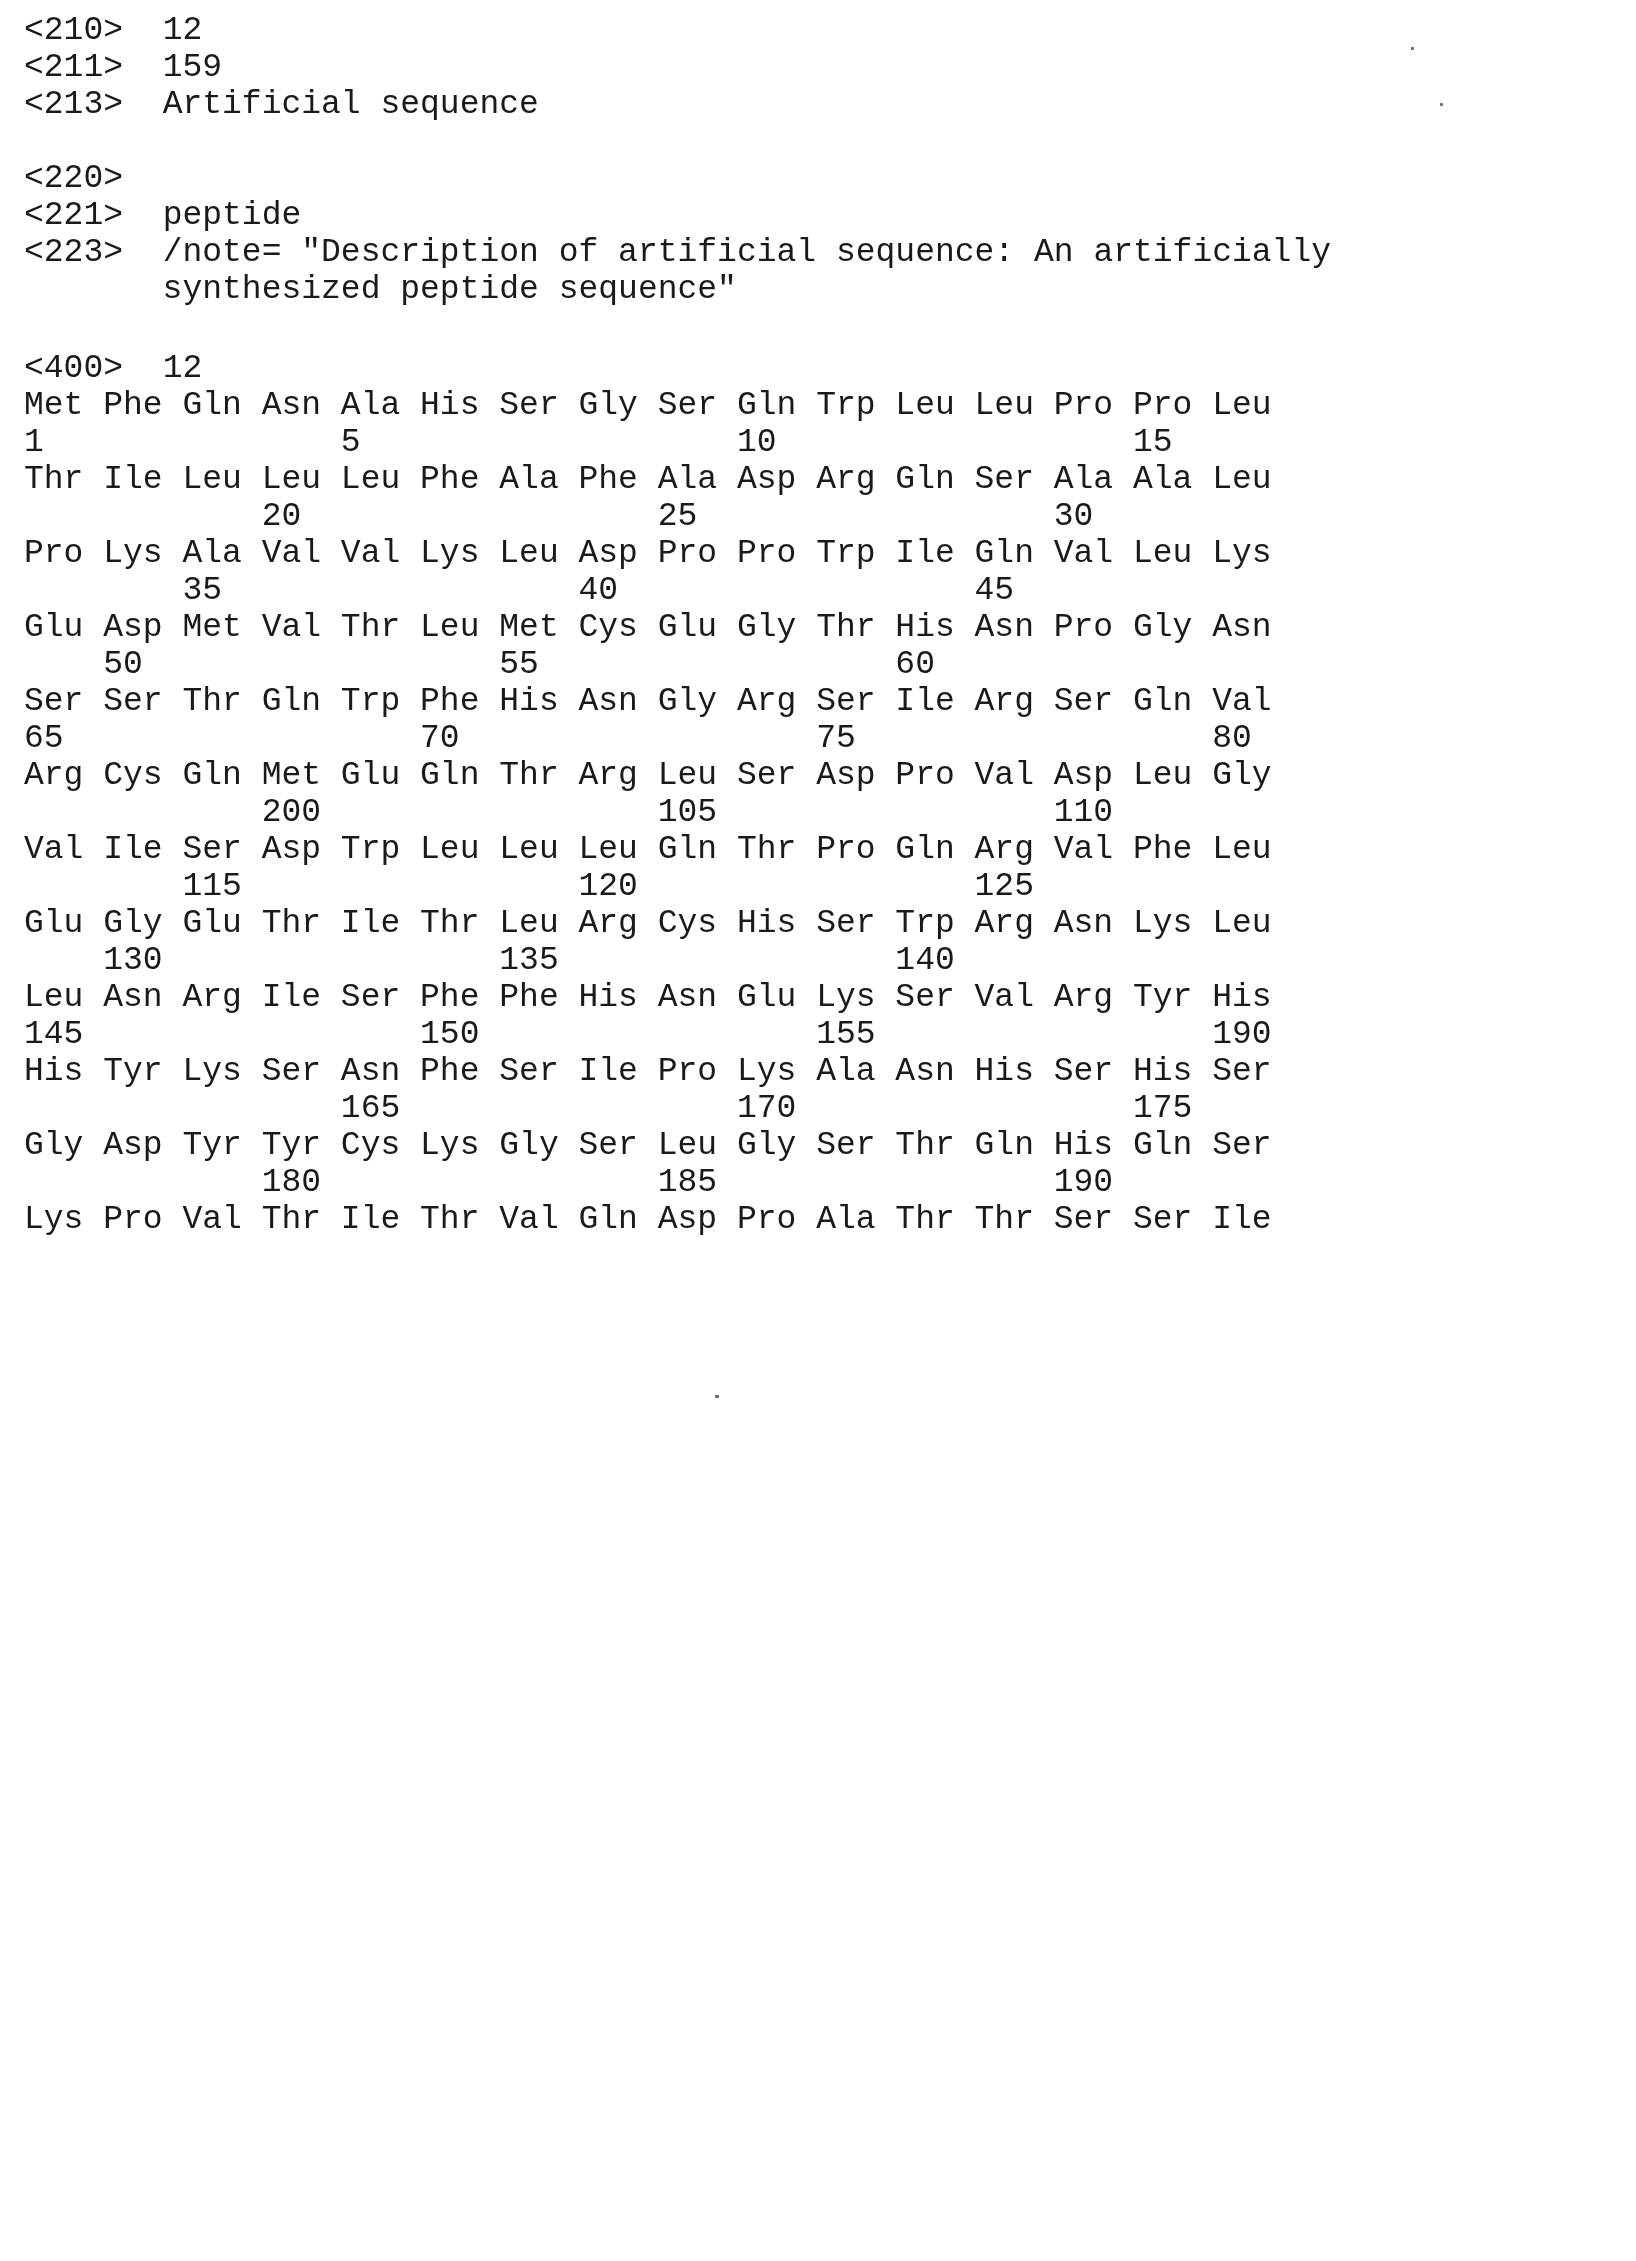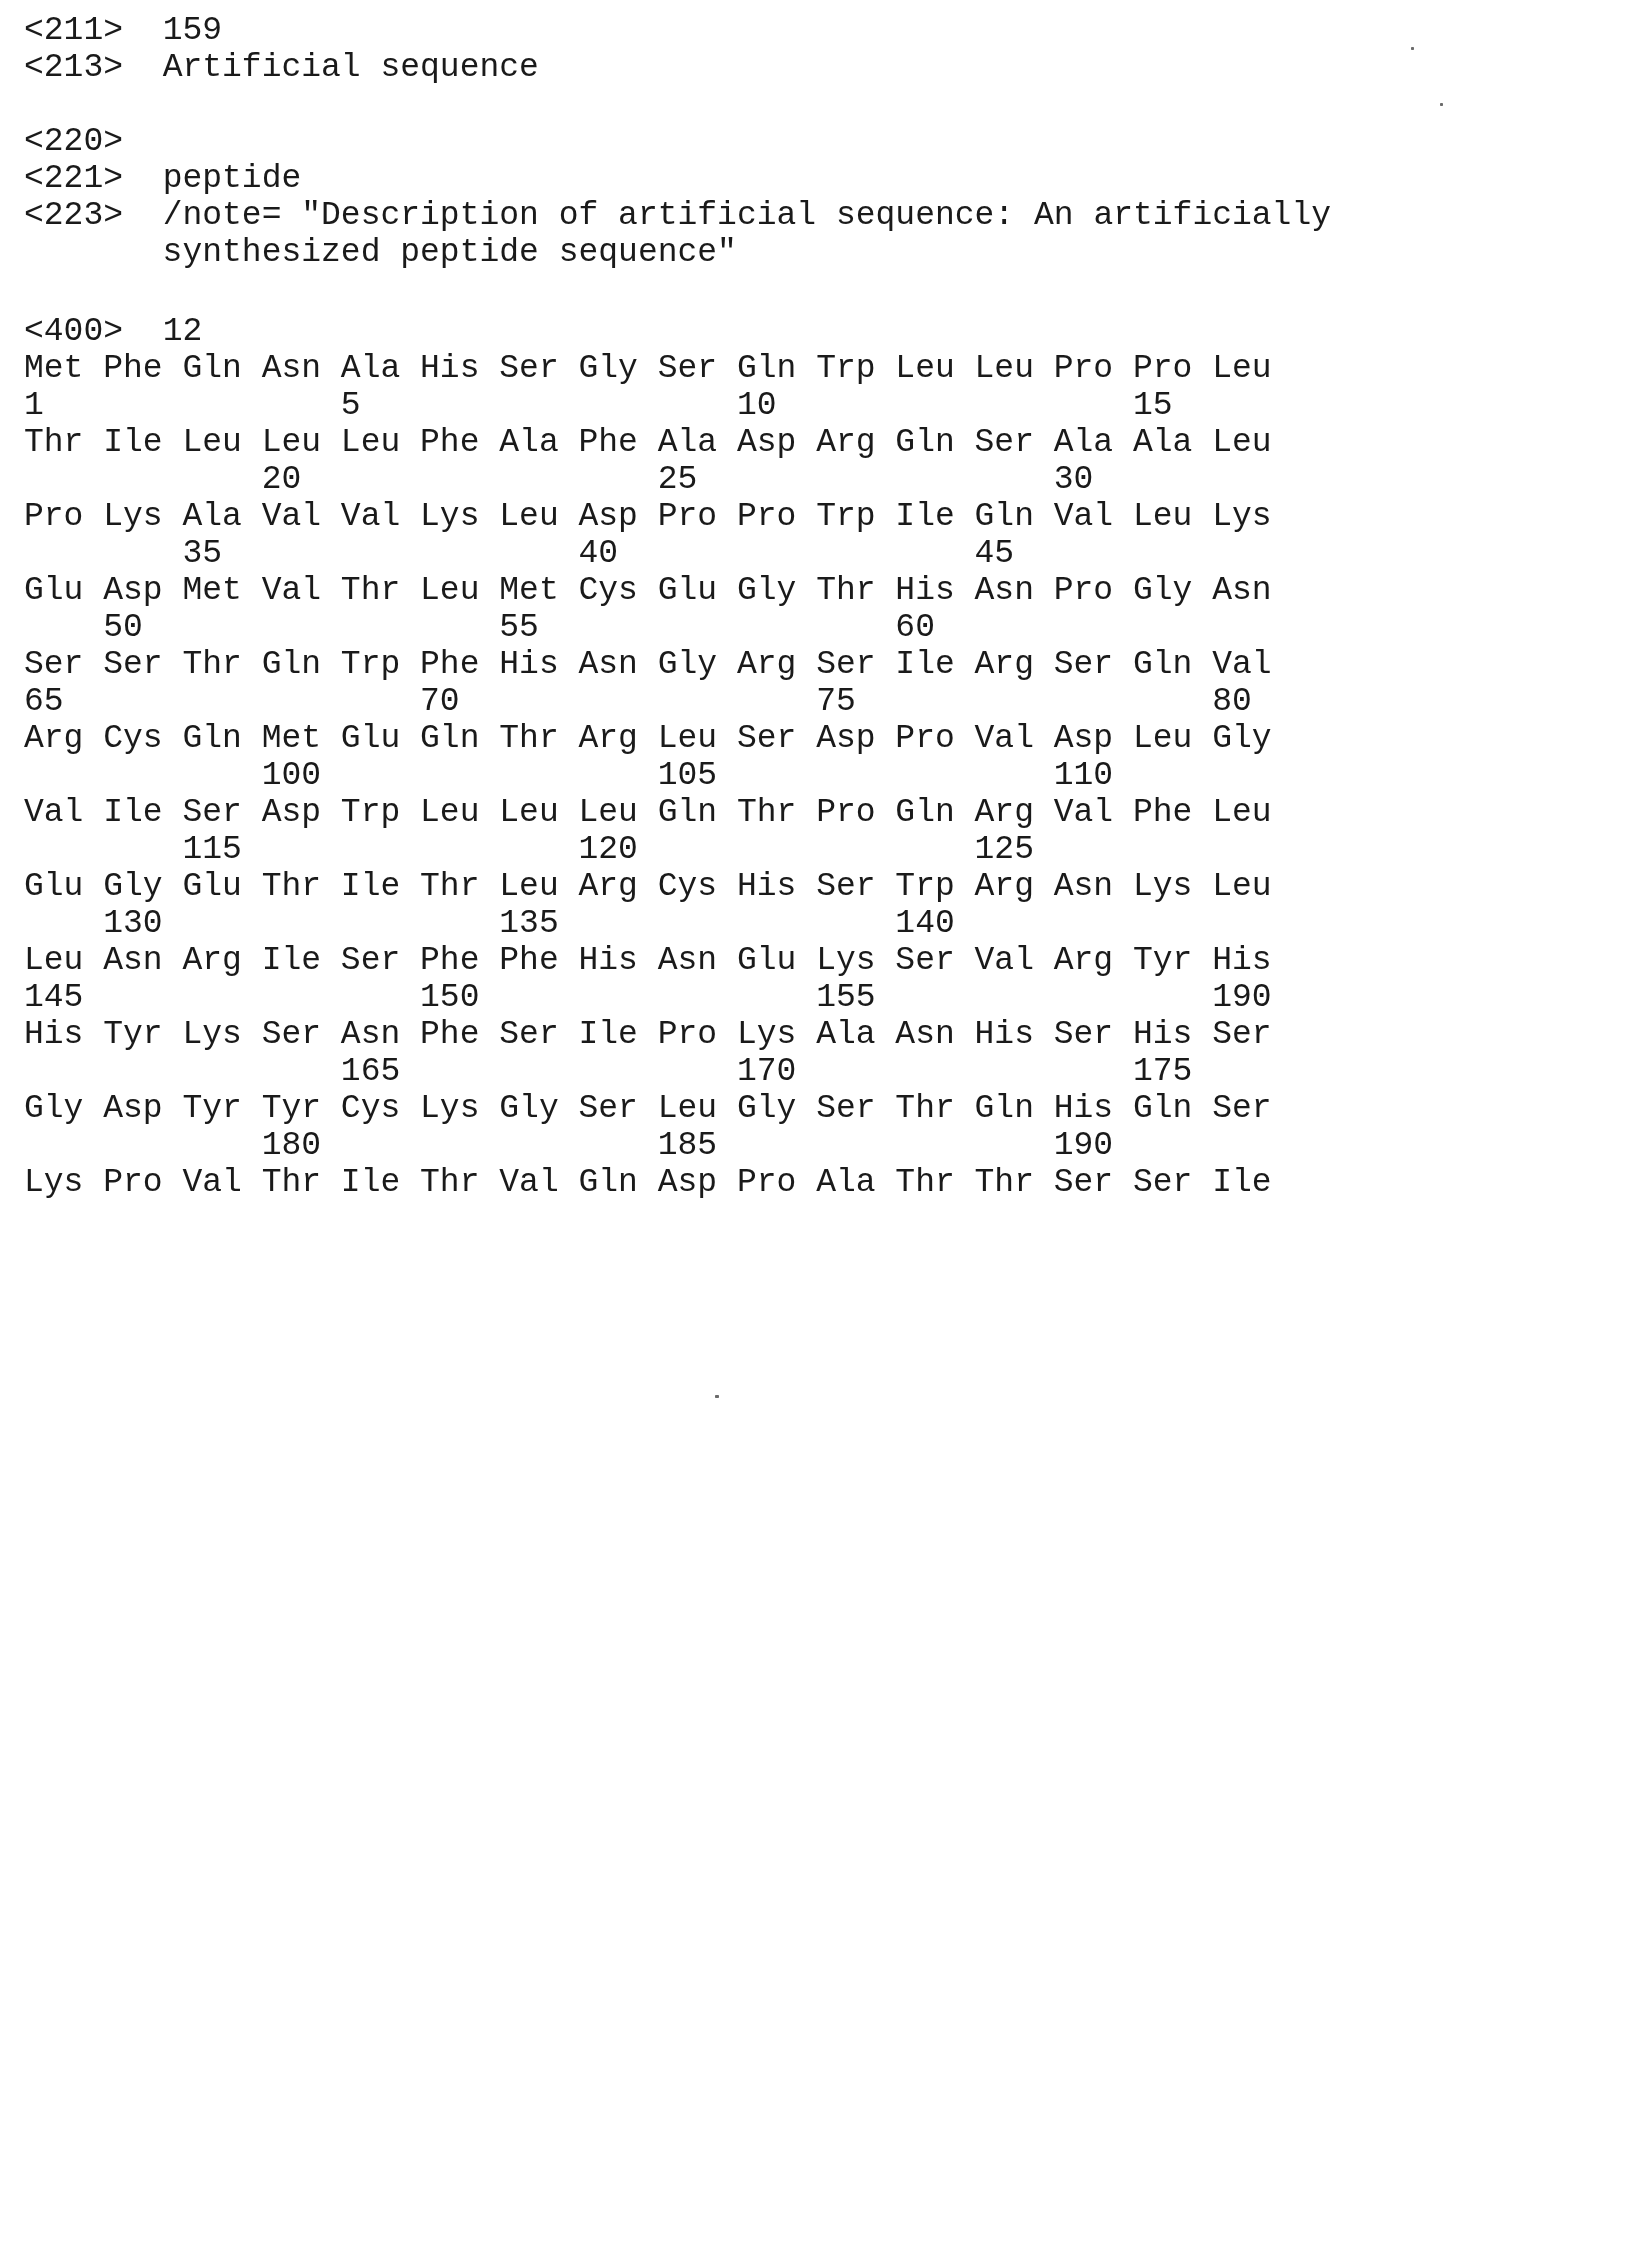--- a/index.html
+++ b/index.html
@@ -51,20 +51,21 @@
 </head>
 <body>
 
 <div class="page">
   <div class="speckle s1"></div>
   <div class="speckle s2"></div>
   <div class="speckle s3"></div>
 
   <div class="content">
 
+    <pre class="ln"><span class="tag">&lt;210&gt;</span><span class="val">12</span></pre>
     <pre class="ln"><span class="tag">&lt;211&gt;</span><span class="val">159</span></pre>
     <pre class="ln"><span class="tag">&lt;213&gt;</span><span class="val">Artificial sequence</span></pre>
 
     <div class="spacer-line"></div>
 
     <pre class="ln"><span class="tag">&lt;220&gt;</span></pre>
     <pre class="ln"><span class="tag">&lt;221&gt;</span><span class="val">peptide</span></pre>
     <pre class="ln"><span class="tag">&lt;223&gt;</span><span class="val">/note= "Description of artificial sequence: An artificially</span></pre>
     <pre class="ln"><span class="indent7">synthesized peptide sequence"</span></pre>
 
@@ -82,21 +83,21 @@
 <span>        35                  40                  45</span></pre>
 
     <pre class="ln seq-block"><span>Glu Asp Met Val Thr Leu Met Cys Glu Gly Thr His Asn Pro Gly Asn</span>
 <span>    50                  55                  60</span></pre>
 
     <pre class="ln seq-block"><span>Ser Ser Thr Gln Trp Phe His Asn Gly Arg Ser Ile Arg Ser Gln Val</span>
 <span>65                  70                  75                  80</span></pre>
 
 
     <pre class="ln seq-block"><span>Arg Cys Gln Met Glu Gln Thr Arg Leu Ser Asp Pro Val Asp Leu Gly</span>
-<span>            100                 105                 110</span></pre>
+<span>            200                 105                 110</span></pre>
 
     <pre class="ln seq-block"><span>Val Ile Ser Asp Trp Leu Leu Leu Gln Thr Pro Gln Arg Val Phe Leu</span>
 <span>        115                 120                 125</span></pre>
 
     <pre class="ln seq-block"><span>Glu Gly Glu Thr Ile Thr Leu Arg Cys His Ser Trp Arg Asn Lys Leu</span>
 <span>    130                 135                 140</span></pre>
 
     <pre class="ln seq-block"><span>Leu Asn Arg Ile Ser Phe Phe His Asn Glu Lys Ser Val Arg Tyr His</span>
 <span>145                 150                 155                 190</span></pre>
 

